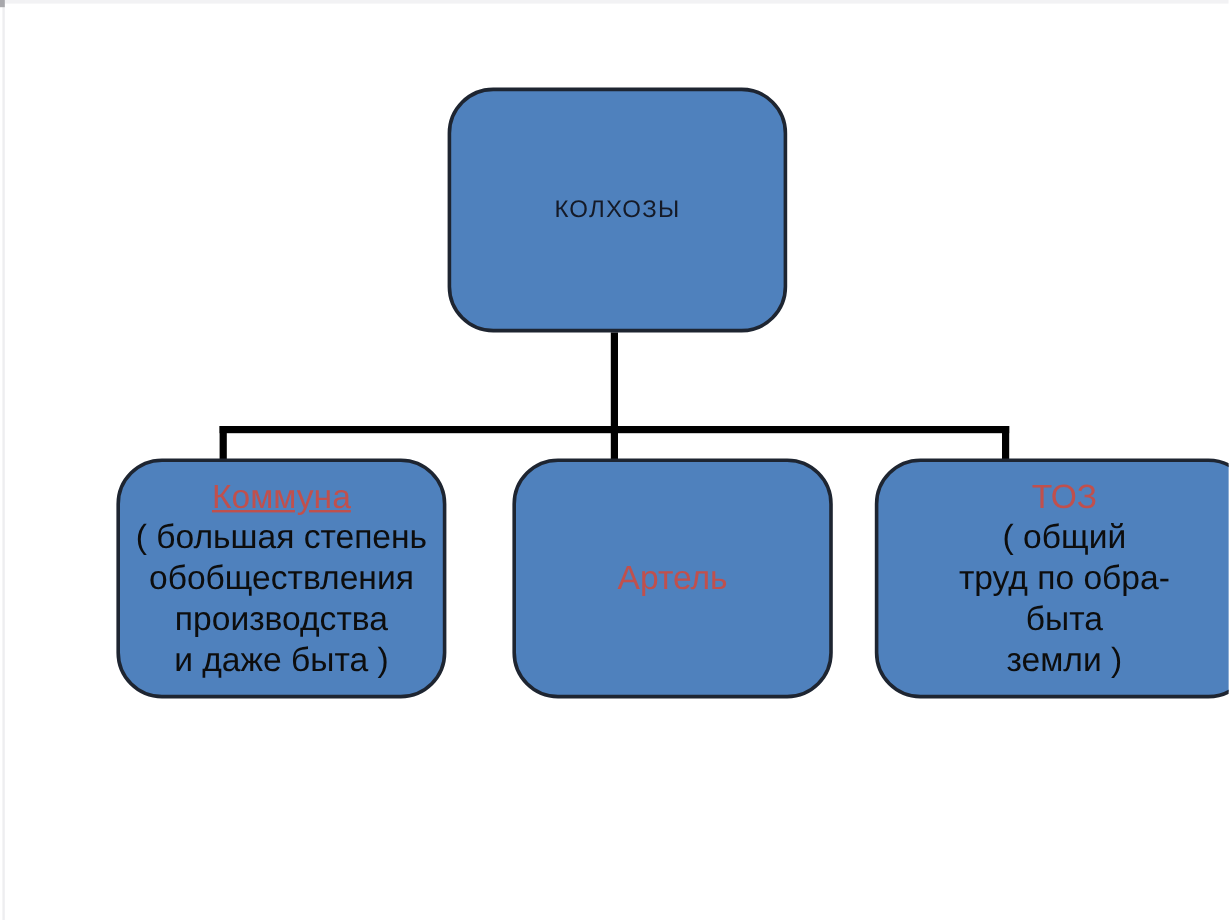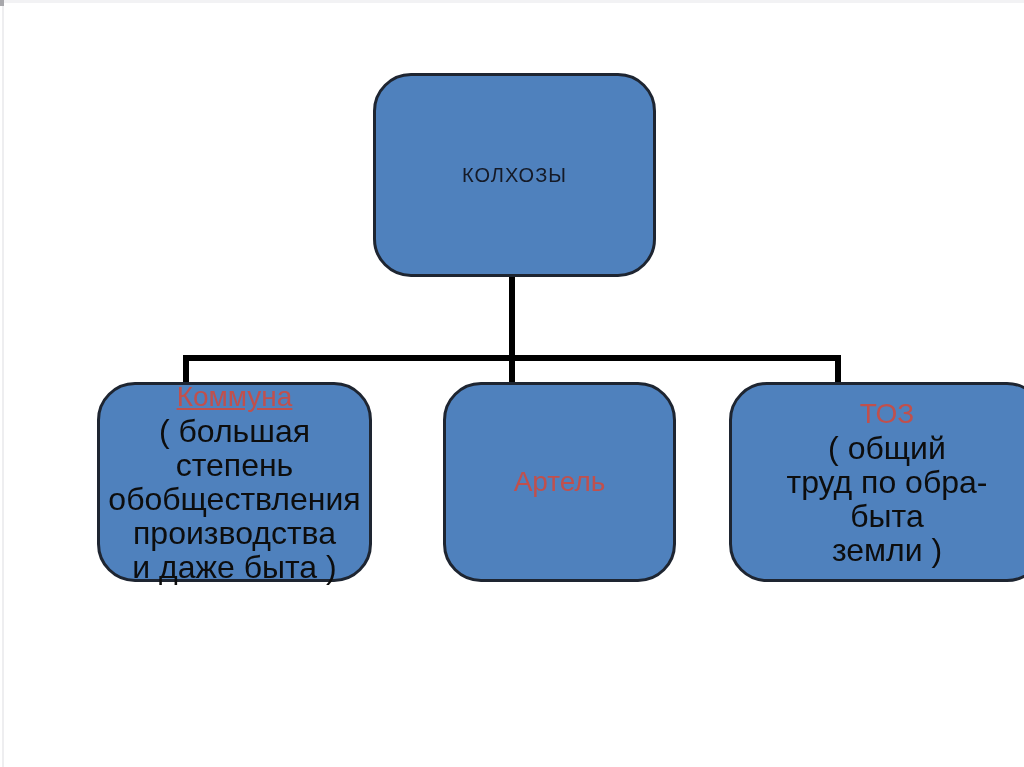--- a/index.html
+++ b/index.html
@@ -48,31 +48,31 @@
     color: var(--root-text, #151a27);
     font-size: 20px;
     letter-spacing: 1px;
   }
   .node-child {
     top: 382px; width: 275px; height: 200px;
     padding: 6px 4px;
     margin-left: 47px;
   }
   .node-child.pos-0 { left: 50px;  width: 275px; }
-  .node-child.pos-1 { left: 396px; width: 233px; }
+  .node-child.pos-1 { left: 380px; width: 267px; }
   .node-child.pos-2 { left: 682px; width: 316px; }
   .child-title {
     color: var(--title-red, #c0504d);
     font-size: 28px;
     line-height: 34px;
   }
   .child-title.underlined { text-decoration: underline; }
   .child-body {
     color: var(--body-text, #0d0d0d);
-    font-size: 32px;
+    font-size: 28px;
     line-height: 34px;
     white-space: pre-line;
   }
   
   .line {
     position: absolute;
     background: var(--line, #000000);
   }
   .line-v-root   { left: 509px; top: 277px; width: 6px;   height: 84px; }
   .line-h        { left: 183px; top: 355px; width: 658px; height: 6px;  }

